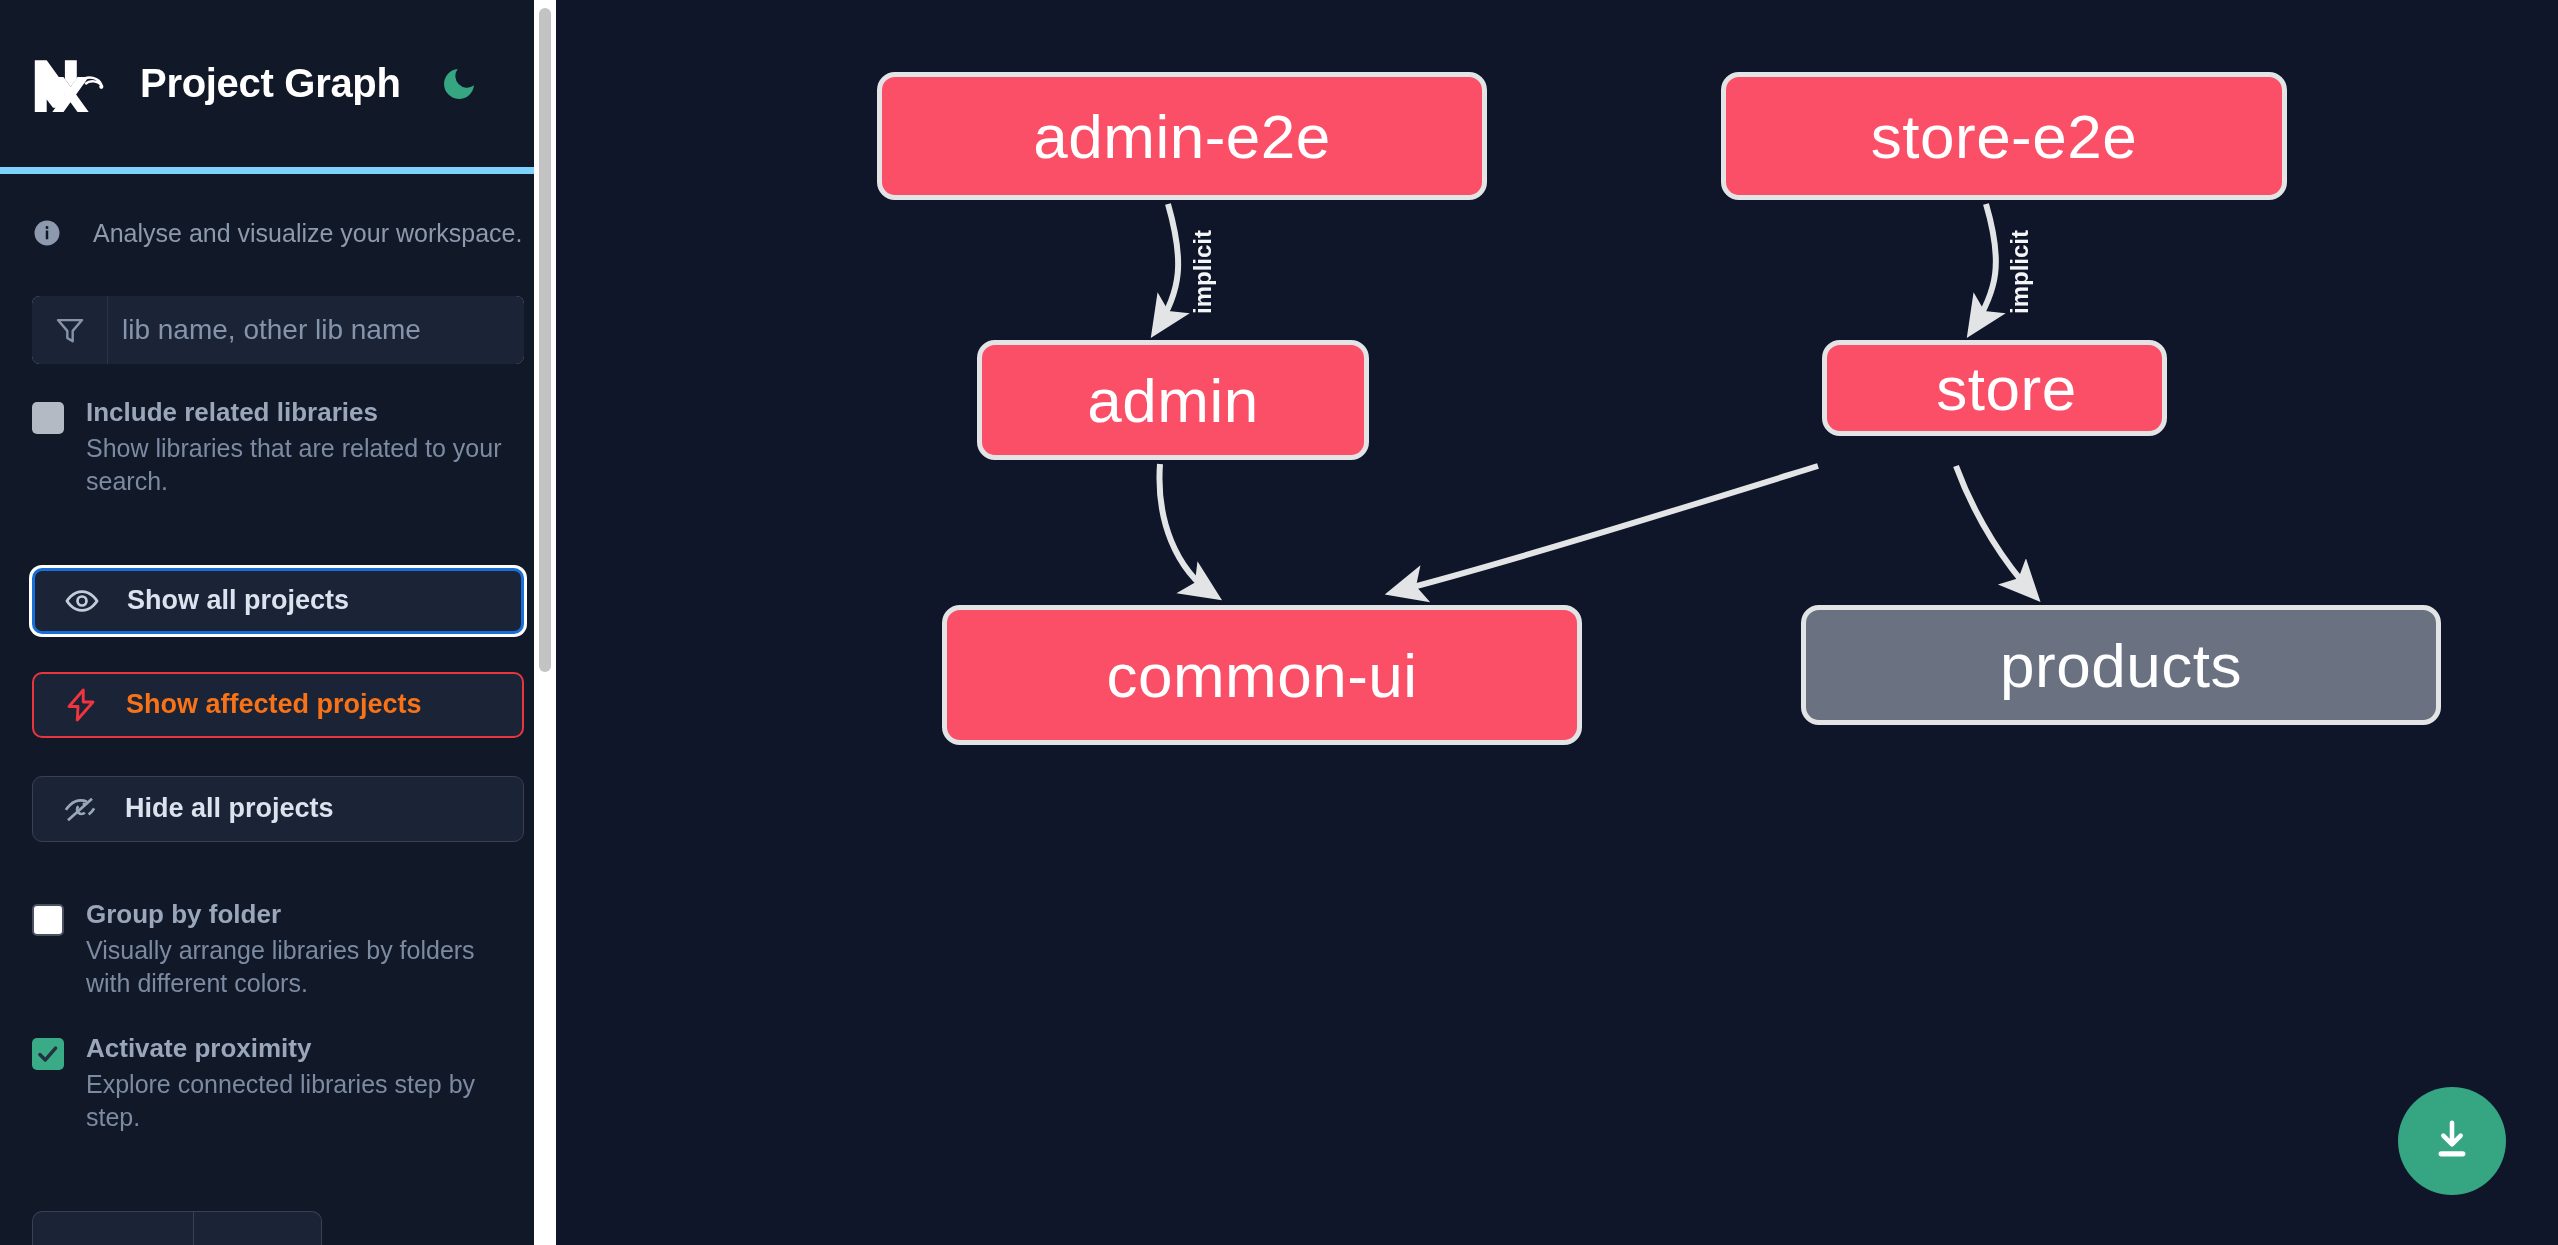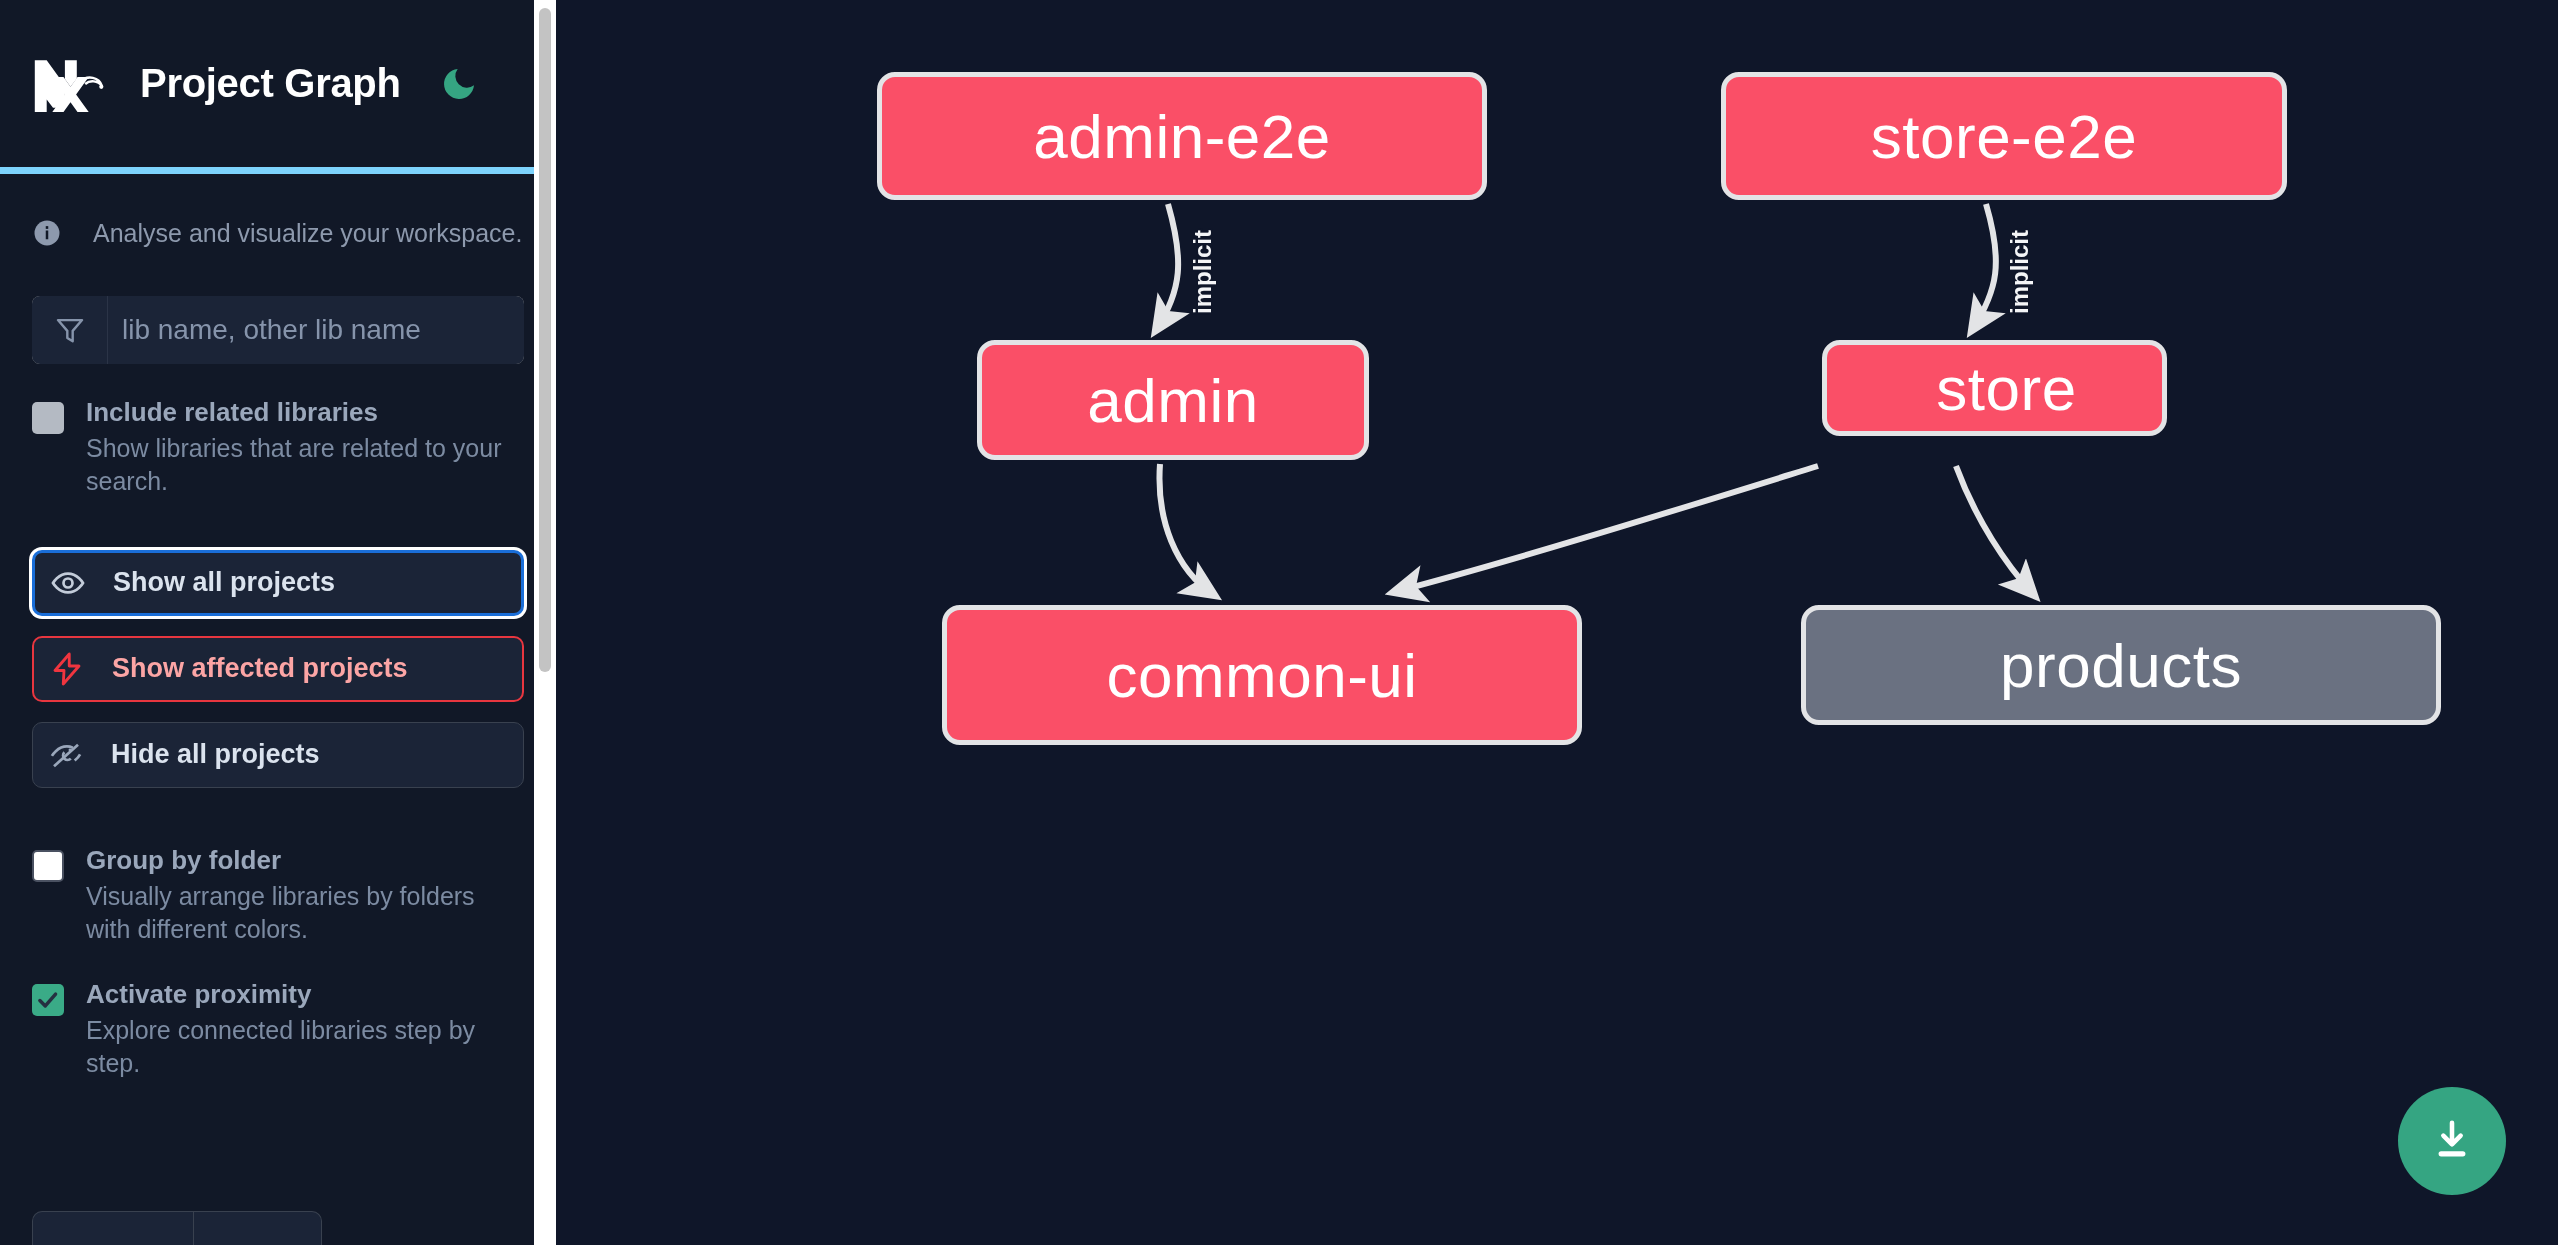--- a/index.html
+++ b/index.html
@@ -131,35 +131,36 @@
   }
 
   .btn-stack { margin-top: 52px; display: flex; flex-direction: column; gap: 20px; }
   .btn {
     height: 66px;
     border-radius: 10px;
     background: #1B2437;
     display: flex;
     align-items: center;
     gap: 26px;
-    padding-left: 14px;
+    padding-left: 28px;
     cursor: pointer;
     font-size: 27px;
     font-weight: 700;
     border: 1px solid #39414f;
     color: #dbe3ee;
     position: relative;
+    margin-top: 18px;
   }
   .btn.focused {
     border: 3px solid #1a6ed8;
     box-shadow: 0 0 0 3px #ffffff;
   }
   .btn.danger {
     border: 2px solid #e8363f;
-    color: #fca5a5;
+    color: #f97316;
   }
   .btn-icon { width: 38px; height: 38px; flex: 0 0 38px; display:flex; align-items:center; justify-content:center;}
 
   .grp-block { margin-top: 58px; justify-content: space-between; }
   .bottom-stub {
     position: absolute;
     left: 32px; bottom: -6px;
     width: 290px; height: 40px;
     border: 1px solid #39414f;
     border-bottom: none;

